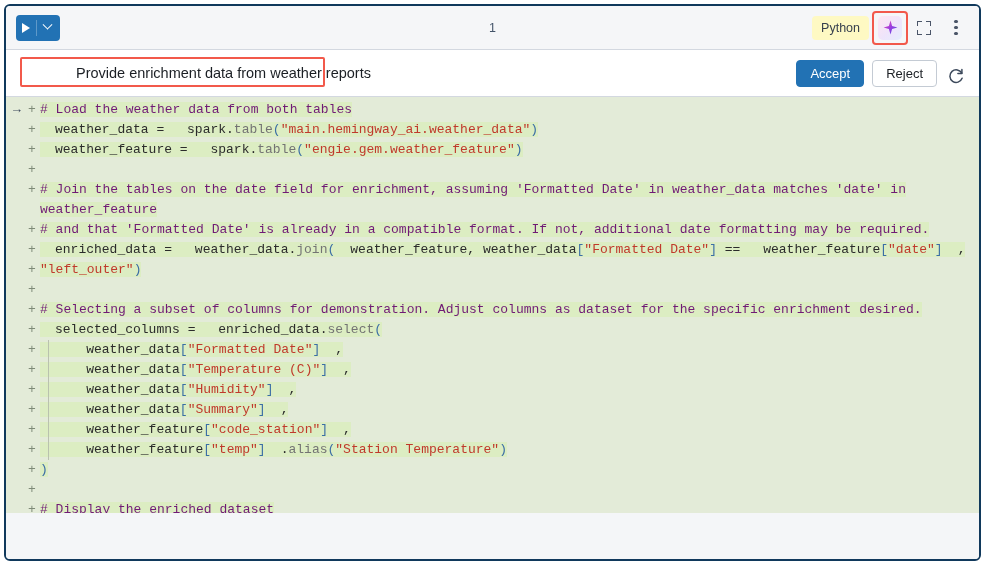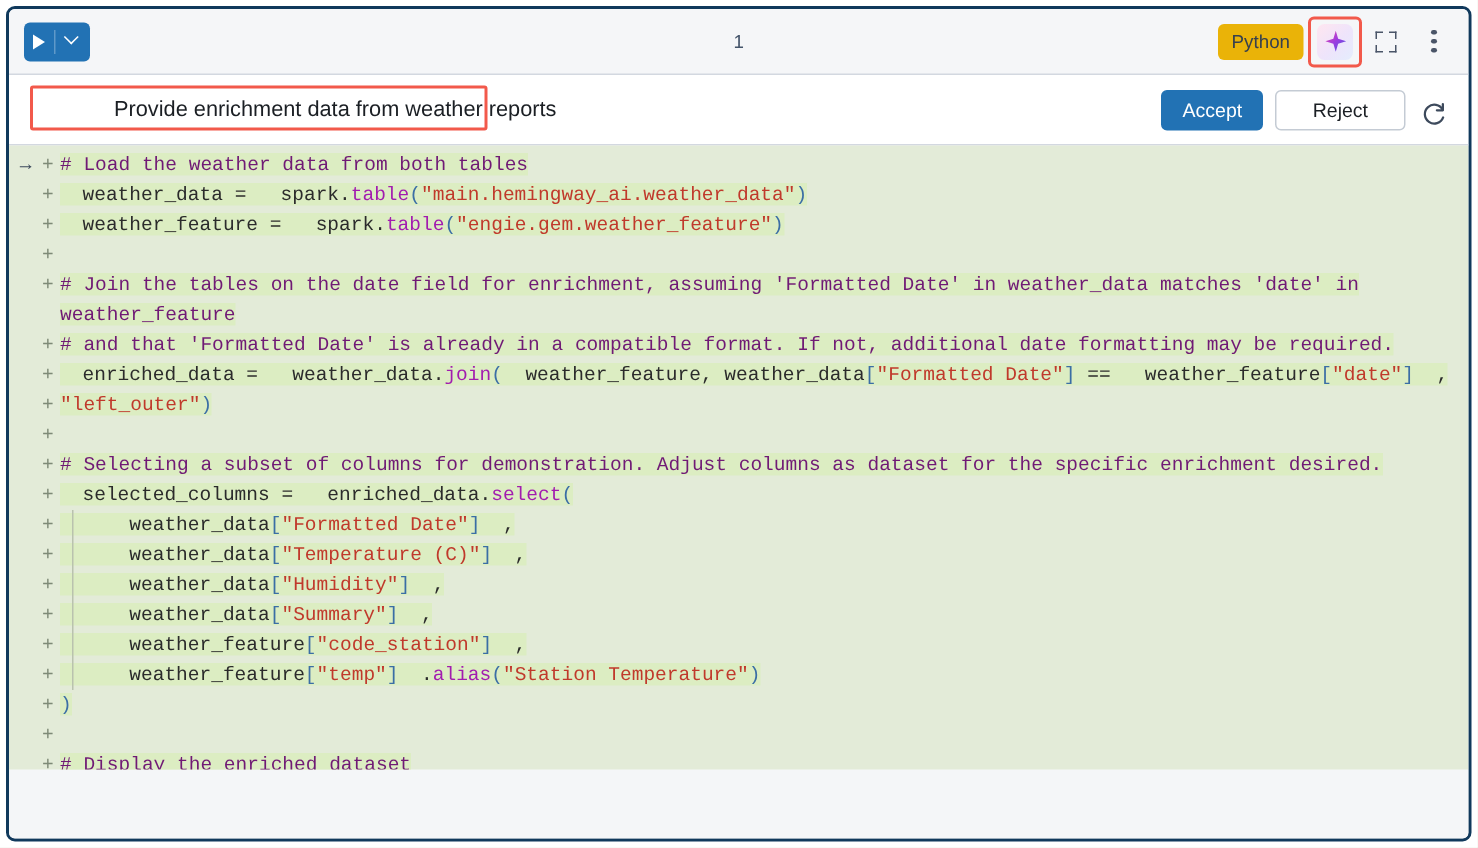--- a/index.html
+++ b/index.html
@@ -75,21 +75,21 @@
     display: flex;
     align-items: center;
     gap: 6px;
     position: relative;
     z-index: 2;
   }
 
   .lang-pill {
     font-size: 12.5px;
     color: #37404e;
-    background: #eab308;
+    background: #fef9c3;
     border-radius: 4px;
     padding: 5px 9px;
     cursor: pointer;
   }
 
   .ai-btn-wrap { position: relative; width: 30px; height: 30px; }
   .ai-btn {
     position: absolute; left: 3px; top: 3px;
     width: 24px; height: 24px;
     border-radius: 5px;
@@ -154,21 +154,21 @@
   #prompt-actions { display: flex; align-items: flex-end; gap: 8px; margin-left: 12px; }
   .btn-accept {
     background: #2272b4; color: #fff;
     border: 1px solid #2272b4; border-radius: 4px;
     font-size: 13px; padding: 5px 13px; cursor: pointer;
     font-family: "Liberation Sans", sans-serif;
   }
   .btn-reject {
     background: #ffffff; color: #1b1f24;
     border: 1px solid #c4cbd4; border-radius: 4px;
-    font-size: 13px; padding: 5px 24px; cursor: pointer;
+    font-size: 13px; padding: 5px 13px; cursor: pointer;
     font-family: "Liberation Sans", sans-serif;
   }
   .retry-ic { width: 22px; height: 22px; cursor: pointer; }
 
   
   #code-area {
     flex: 1 1 auto;
     background: #e3ebd8;
     position: relative;
     overflow: hidden;
@@ -207,21 +207,21 @@
   
   .iguide {
     position: absolute;
     width: 1px;
     background: #b9c2ae;
   }
 
   
   .t-com  { color: #701a75; }
   .t-str  { color: #c0392b; }
-  .t-fn   { color: #a21caf; }
+  .t-fn   { color: #737373; }
   .t-pun  { color: #3b6ea5; }
   .t-pln  { color: #2b2b2b; margin-left: 15px; }
   .t-op   { color: #2b2b2b; }
 
   #code-footer {
     flex: 0 0 46px;
     background: #f4f6f8;
   }
 </style>
 </head>

